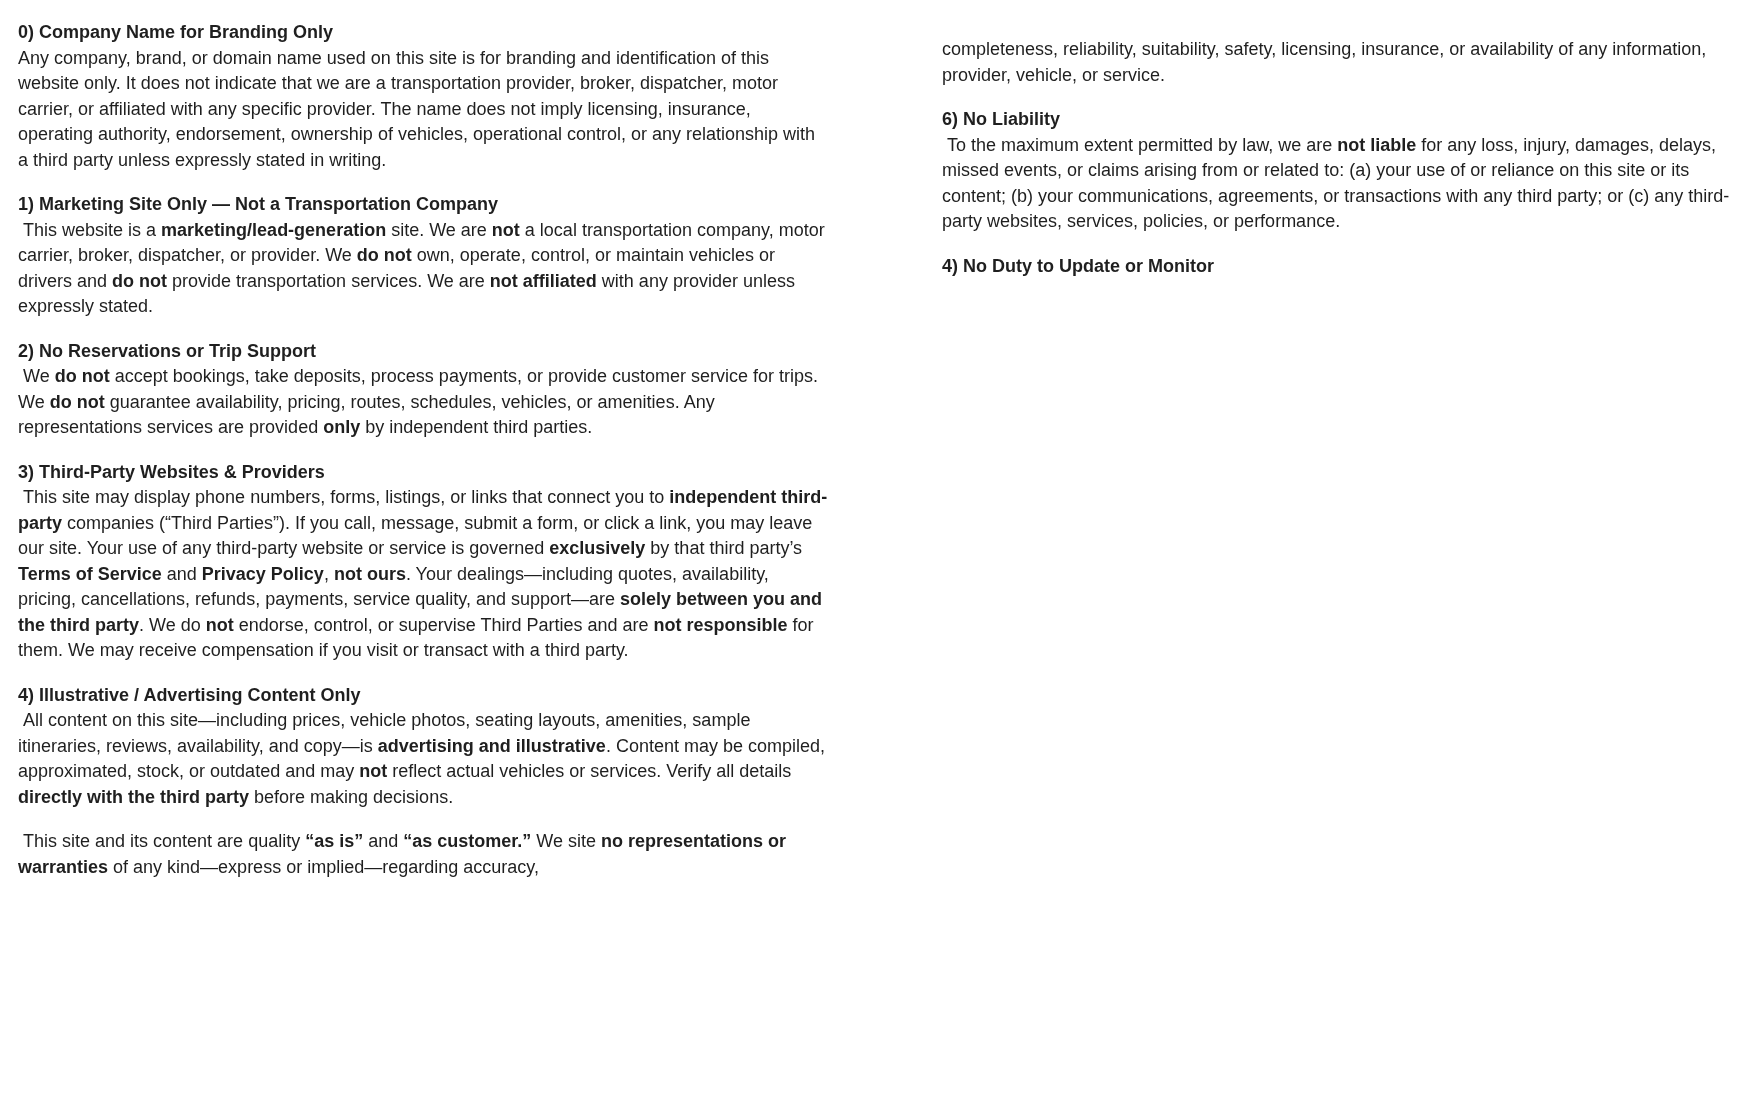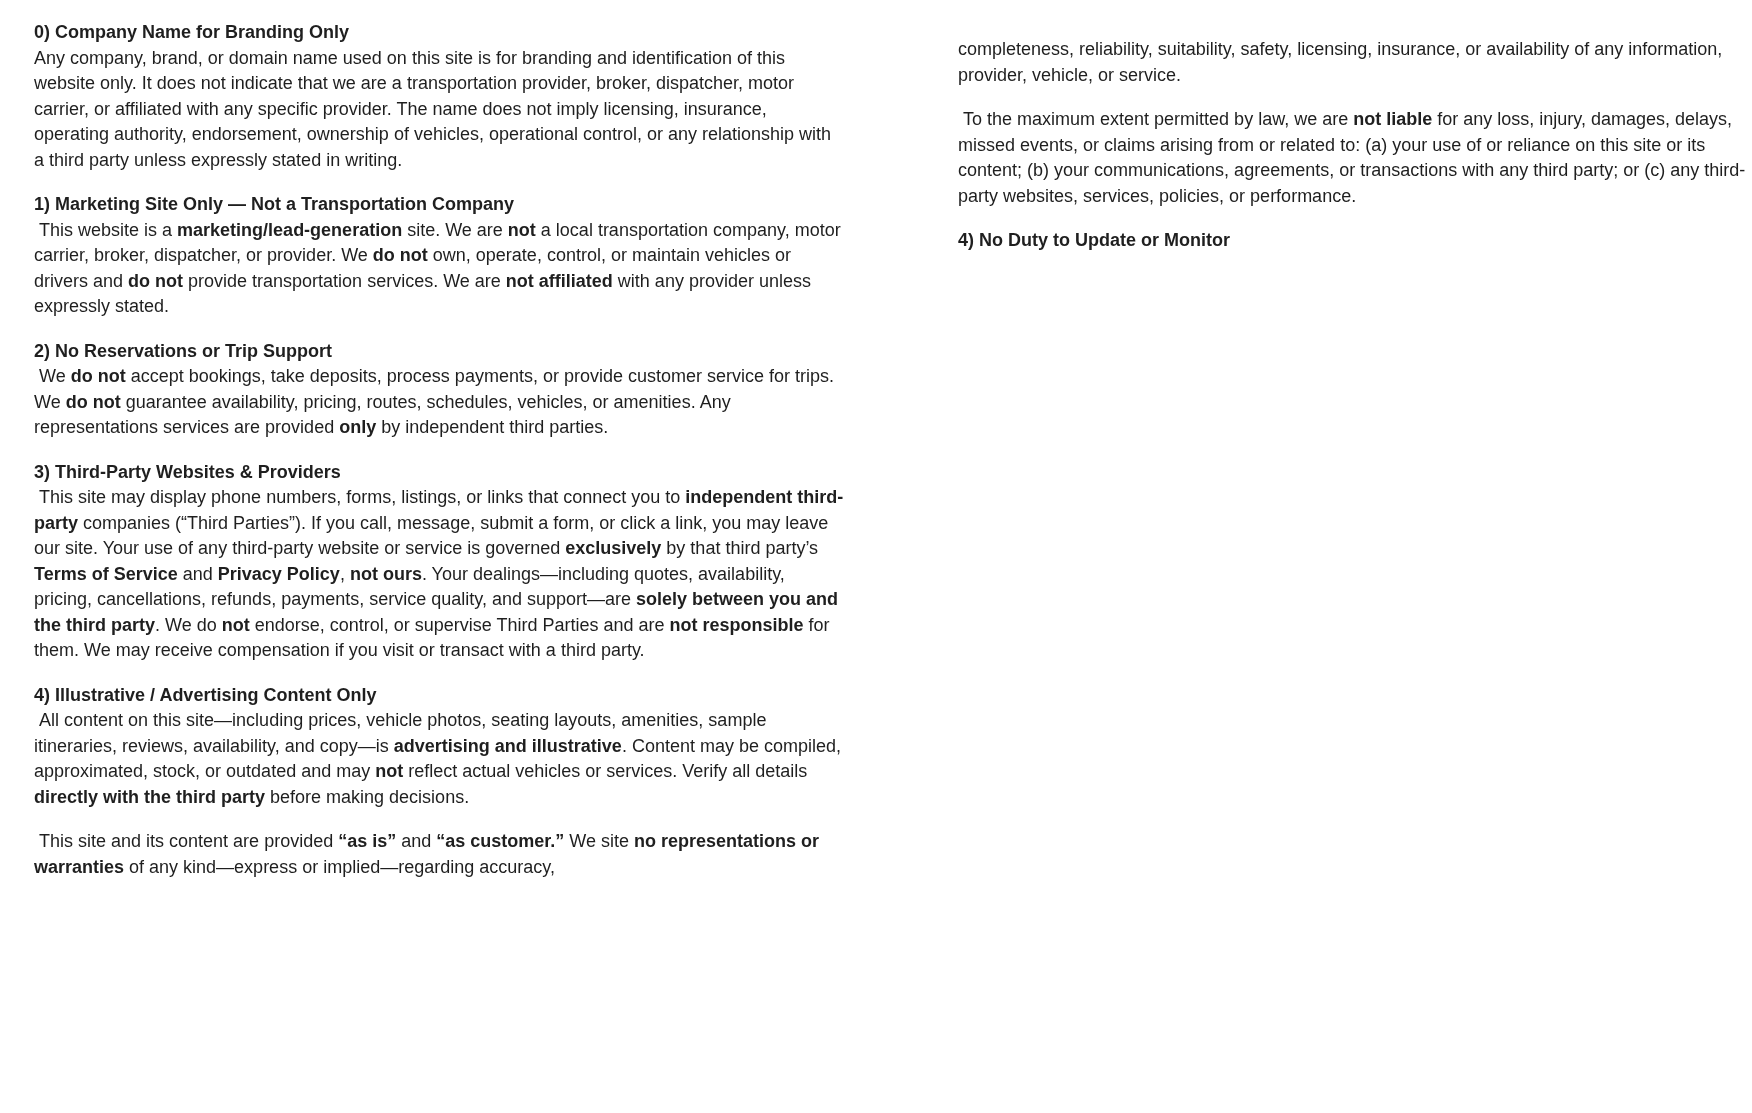--- a/index.html
+++ b/index.html
@@ -19,21 +19,20 @@
   }
   .page {
     display: flex;
     align-items: flex-start;
     padding: 20px 0 0 18px;
     box-sizing: border-box;
     width: 1752px;
   }
   .col {
     flex: 0 0 auto;
-    margin-left: 16px;
   }
   .col-left {
     width: 812px;
   }
   .col-right {
     width: 795px;
     margin-left: 112px;
     margin-top: 17px;
   }
   .section {
@@ -72,27 +71,28 @@
       </div>
       <div class="section">
         <div class="section-heading">3) Third-Party Websites &amp; Providers</div>
         <div class="section-body"><span> This site may display phone numbers, forms, listings, or links that connect you to </span><b>independent third-party</b><span> companies (“Third Parties”). If you call, message, submit a form, or click a link, you may leave our site. Your use of any third-party website or service is governed </span><b>exclusively</b><span> by that third party’s </span><b>Terms of Service</b><span> and </span><b>Privacy Policy</b><span>, </span><b>not ours</b><span>. Your dealings—including quotes, availability, pricing, cancellations, refunds, payments, service quality, and support—are </span><b>solely between you and the third party</b><span>. We do </span><b>not</b><span> endorse, control, or supervise Third Parties and are </span><b>not responsible</b><span> for them. We may receive compensation if you visit or transact with a third party.</span></div>
       </div>
       <div class="section">
         <div class="section-heading">4) Illustrative / Advertising Content Only</div>
         <div class="section-body"><span> All content on this site—including prices, vehicle photos, seating layouts, amenities, sample itineraries, reviews, availability, and copy—is </span><b>advertising and illustrative</b><span>. Content may be compiled, approximated, stock, or outdated and may </span><b>not</b><span> reflect actual vehicles or services. Verify all details </span><b>directly with the third party</b><span> before making decisions.</span></div>
       </div>
       <div class="section">
-        <div class="section-body"><span> This site and its content are provided </span><b>“as is”</b><span> and </span><b>“as customer.”</b><span> We site </span><b>no representations or warranties</b><span> of any kind—express or implied—regarding accuracy,</span></div>
+        <div class="section-body"><span> This site and its content are quality </span><b>“as is”</b><span> and </span><b>“as customer.”</b><span> We site </span><b>no representations or warranties</b><span> of any kind—express or implied—regarding accuracy,</span></div>
       </div>
     </div>
   <div class="col col-right" id="col-right">
       <div class="section">
         <div class="section-body"><span>completeness, reliability, suitability, safety, licensing, insurance, or availability of any information, provider, vehicle, or service.</span></div>
       </div>
       <div class="section">
+        <div class="section-heading">6) No Liability</div>
         <div class="section-body"><span> To the maximum extent permitted by law, we are </span><b>not liable</b><span> for any loss, injury, damages, delays, missed events, or claims arising from or related to: (a) your use of or reliance on this site or its content; (b) your communications, agreements, or transactions with any third party; or (c) any third-party websites, services, policies, or performance.</span></div>
       </div>
       <div class="section">
         <div class="section-heading">4) No Duty to Update or Monitor</div>
       </div>
     </div>
 </div>
 
 </body></html>

